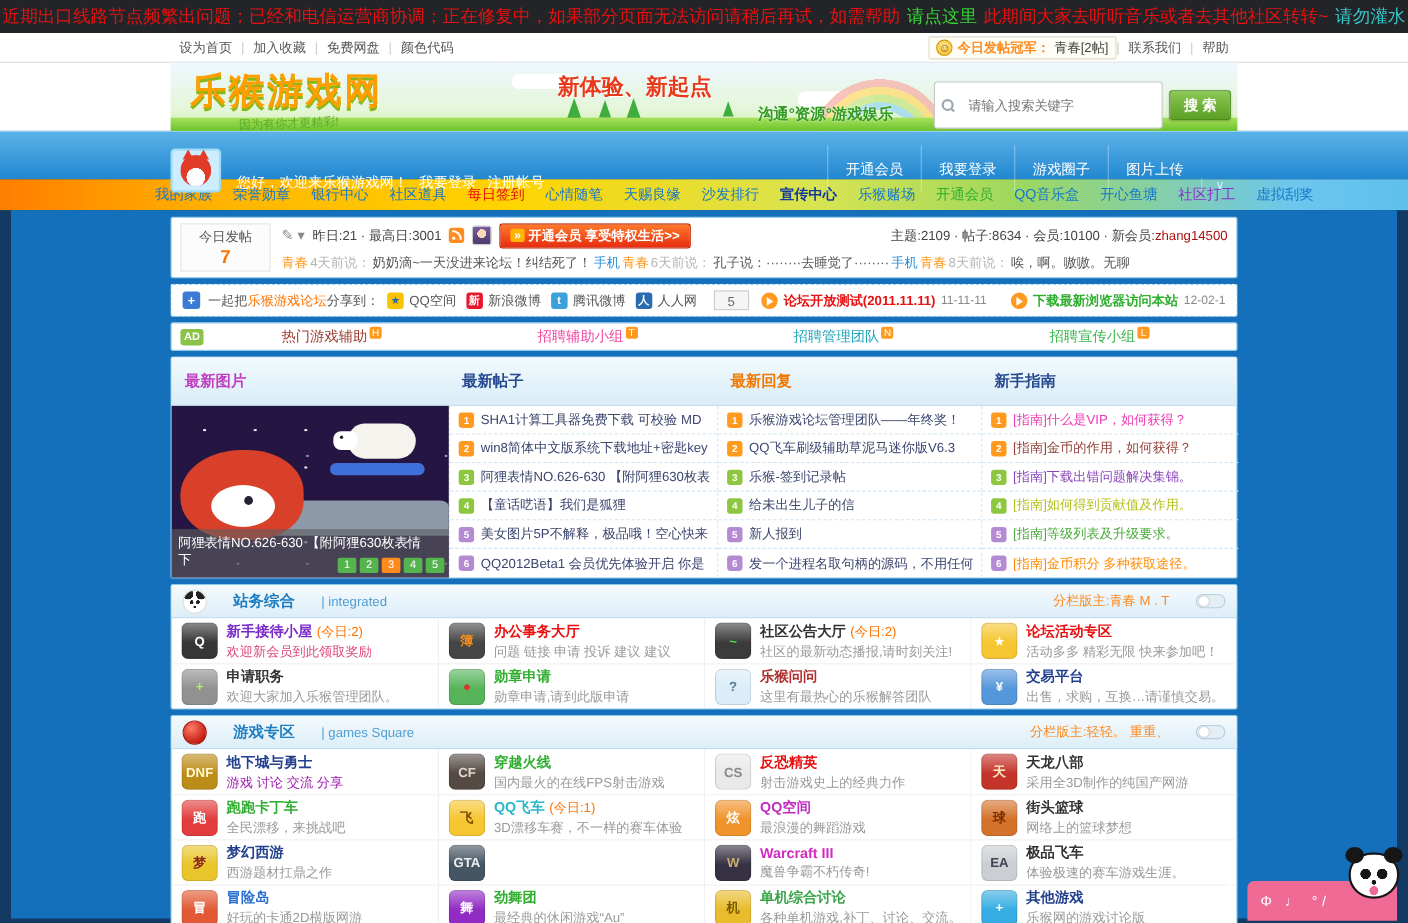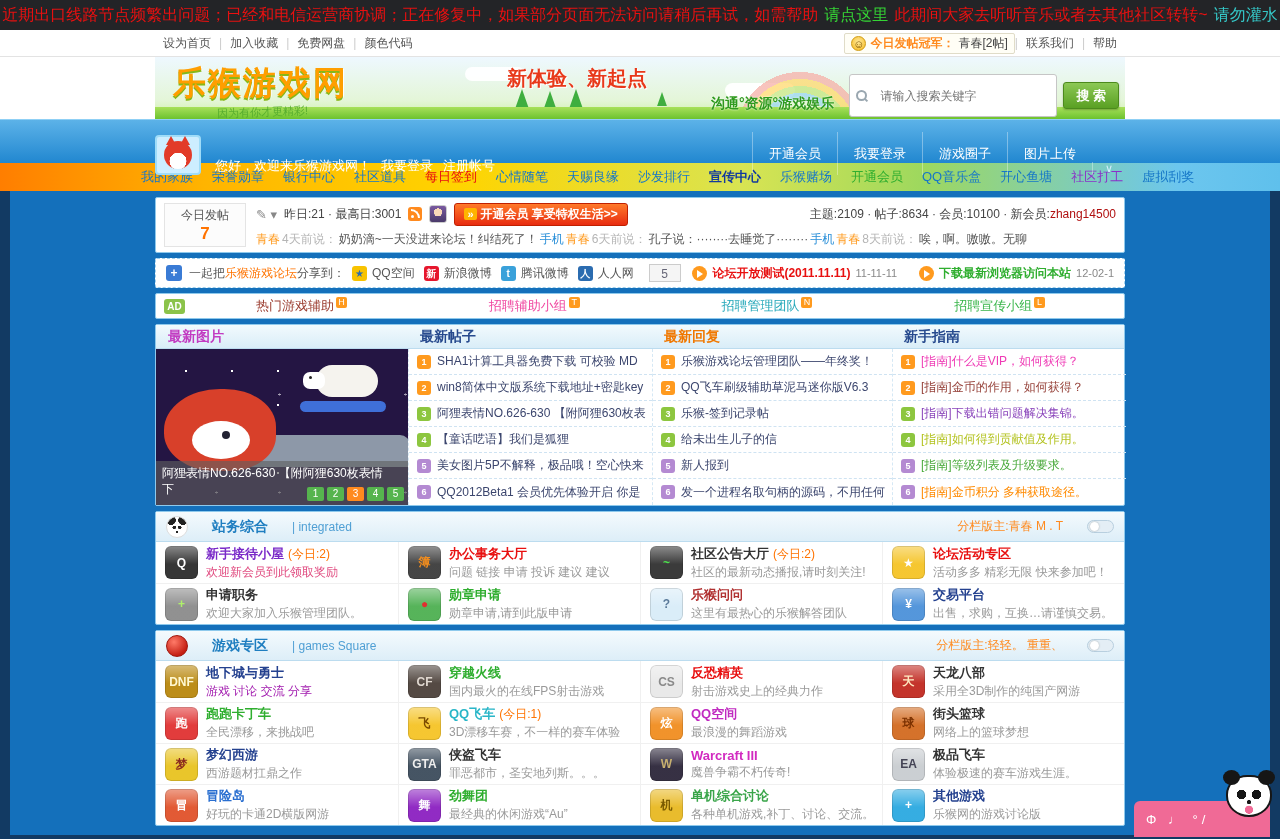--- a/index.html
+++ b/index.html
@@ -26,21 +26,21 @@
 .site-header{height:62px;background:#fff}
 .header-inner{width:970px;margin:0 auto;height:100%;position:relative;background:linear-gradient(180deg,#eef8ff 0%,#e4f6d8 70%,#cdeea0 100%);overflow:hidden}
 .grass{position:absolute;left:0;right:0;bottom:0;height:12px;background:linear-gradient(#a8e05a,#6cc22e)}
 .rainbow{position:absolute;right:250px;top:4px;width:150px;height:75px;border-radius:150px 150px 0 0;background:radial-gradient(circle at 50% 100%,transparent 36px,#9ad6f2 36px 43px,#c4e680 43px 50px,#ffd96e 50px 57px,#f6b0a8 57px 64px,transparent 64px);opacity:.75}
 .cloudw{position:absolute;background:#fff;border-radius:20px;opacity:.95}
 .tree{position:absolute;bottom:10px;width:0;height:0;border-left:7px solid transparent;border-right:7px solid transparent;border-bottom:20px solid #3fae3f}
 .logo-wrap{position:absolute;left:18px;top:4px;z-index:2}
 .logo{font-size:33px;font-weight:bold;color:#ff9e00;text-shadow:0 2px 0 #86b817,1px 1px 0 #fff;letter-spacing:2px}
 .slogan{color:#57ad2e;font-size:11px;margin:-2px 0 0 44px;transform:rotate(-2deg)}
 .banner-title{position:absolute;left:352px;top:8px;color:#e8391a;font-size:20px;font-weight:bold;text-shadow:0 0 2px #fff,1px 1px 0 #fff;z-index:2}
-.banner-sub{position:absolute;left:556px;top:38px;color:#2f9a1e;font-size:14px;font-weight:bold;text-shadow:0 0 2px #fff;z-index:2}
+.banner-sub{position:absolute;left:534px;top:38px;color:#2f9a1e;font-size:14px;font-weight:bold;text-shadow:0 0 2px #fff;z-index:2}
 .search-wrap{position:absolute;right:6px;top:17px;display:flex;align-items:center;gap:6px;z-index:3}
 .search-box{width:208px;height:43px;background:#fff;border:1px solid #c6c6c6;border-radius:3px;display:flex;align-items:center;padding:0 6px;gap:12px}
 .search-box input{border:none;outline:none;flex:1;font-size:12px;color:#555;background:transparent}
 .mag{width:12px;height:12px;position:relative;display:inline-block}
 .mag::before{content:"";position:absolute;left:0;top:0;width:7px;height:7px;border:2px solid #9aa7b0;border-radius:50%}
 .mag::after{content:"";position:absolute;left:8px;top:9px;width:4px;height:2px;background:#9aa7b0;transform:rotate(45deg)}
 .search-btn{height:27px;padding:0 12px;background:linear-gradient(#8cc855,#5aa023);border:1px solid #4c8a1c;border-radius:3px;color:#fff;font-weight:bold;font-size:13px;box-shadow:0 1px 2px rgba(0,0,0,.25)}
 
 
 .user-bar{height:44px;background:linear-gradient(#5cb2e8,#2187d0);border-top:1px solid #8fd0f5}
@@ -100,21 +100,21 @@
 .spk::before{content:"";position:absolute;left:5px;top:4px;border-left:6px solid #fff;border-top:4px solid transparent;border-bottom:4px solid transparent}
 
 
 .adrow{height:26px;display:flex;align-items:center;padding:0 8px}
 .adb{width:21px;height:15px;border-radius:3px;background:#8bc34a;color:#fff;font-size:10px;font-weight:bold;text-align:center;line-height:15px}
 .adl{flex:1;text-align:center}
 .adl a{font-size:13px}
 .supb{display:inline-block;min-width:11px;height:11px;border-radius:2px;background:#ff9a1e;color:#fff;font-size:9px;line-height:11px;text-align:center;vertical-align:super;margin-left:2px}
 
 
-.lat-head{display:grid;grid-template-columns:252px 244px 240px 234px;height:24px;align-items:center;background:linear-gradient(#f2fafd,#d9edf8);border-bottom:1px solid #bcdcef}
+.lat-head{display:grid;grid-template-columns:252px 244px 240px 234px;height:44px;align-items:center;background:linear-gradient(#f2fafd,#d9edf8);border-bottom:1px solid #bcdcef}
 .lat-head span{font-size:14px;font-weight:bold;padding-left:12px}
 .lat-body{display:grid;grid-template-columns:252px 244px 240px 234px;height:156px}
 .lcol{border-left:1px dashed #d5e8f5;overflow:hidden}
 .lrow{height:26px;display:flex;align-items:center;gap:6px;padding:0 8px;border-bottom:1px dashed #cfe3f2;white-space:nowrap;overflow:hidden}
 .lrow:last-child{border-bottom:none}
 .badge{flex:0 0 14px;width:14px;height:14px;border-radius:3px;color:#fff;font-size:9px;font-weight:bold;line-height:14px;text-align:center}
 .lrow a{color:#3c466e;font-size:12px}
 
 .pix{position:relative;height:156px;background:#241543;overflow:hidden;cursor:pointer}
 .pix .stars{position:absolute;inset:0;background-image:radial-gradient(#fff 1px,transparent 1.6px),radial-gradient(rgba(255,255,255,.6) 1px,transparent 1.6px);background-size:46px 34px,63px 49px;background-position:7px 5px,29px 21px}
@@ -564,24 +564,20 @@
             </div>
             <div class="cell">
               <span class="gicon" style="background: linear-gradient(rgba(255, 255, 255, 0.45), rgba(255, 255, 255, 0.06) 55%), rgb(232, 194, 30); color: rgb(138, 42, 30);">梦</span>
               <div class="cell-txt">
                 <div><a class="cell-title" style="color: rgb(36, 65, 143);">梦幻西游</a></div>
                 <div class="cell-desc">西游题材扛鼎之作</div>
               </div>
             </div>
             <div class="cell">
               <span class="gicon" style="background: linear-gradient(rgba(255, 255, 255, 0.45), rgba(255, 255, 255, 0.06) 55%), rgb(58, 74, 90); color: rgb(238, 238, 238);">GTA</span>
-              <div class="cell-txt">
-                <div><a class="cell-title" style="color: rgb(51, 51, 51);">侠盗飞车</a></div>
-                <div class="cell-desc">罪恶都市，圣安地列斯。。。</div>
-              </div>
             </div>
             <div class="cell">
               <span class="gicon" style="background: linear-gradient(rgba(255, 255, 255, 0.45), rgba(255, 255, 255, 0.06) 55%), rgb(42, 36, 56); color: rgb(200, 176, 112);">W</span>
               <div class="cell-txt">
                 <div><a class="cell-title" style="color: rgb(210, 42, 192);">Warcraft III</a></div>
                 <div class="cell-desc">魔兽争霸不朽传奇!</div>
               </div>
             </div>
             <div class="cell">
               <span class="gicon" style="background: linear-gradient(rgba(255, 255, 255, 0.45), rgba(255, 255, 255, 0.06) 55%), rgb(200, 204, 208); color: rgb(68, 68, 85);">EA</span>

